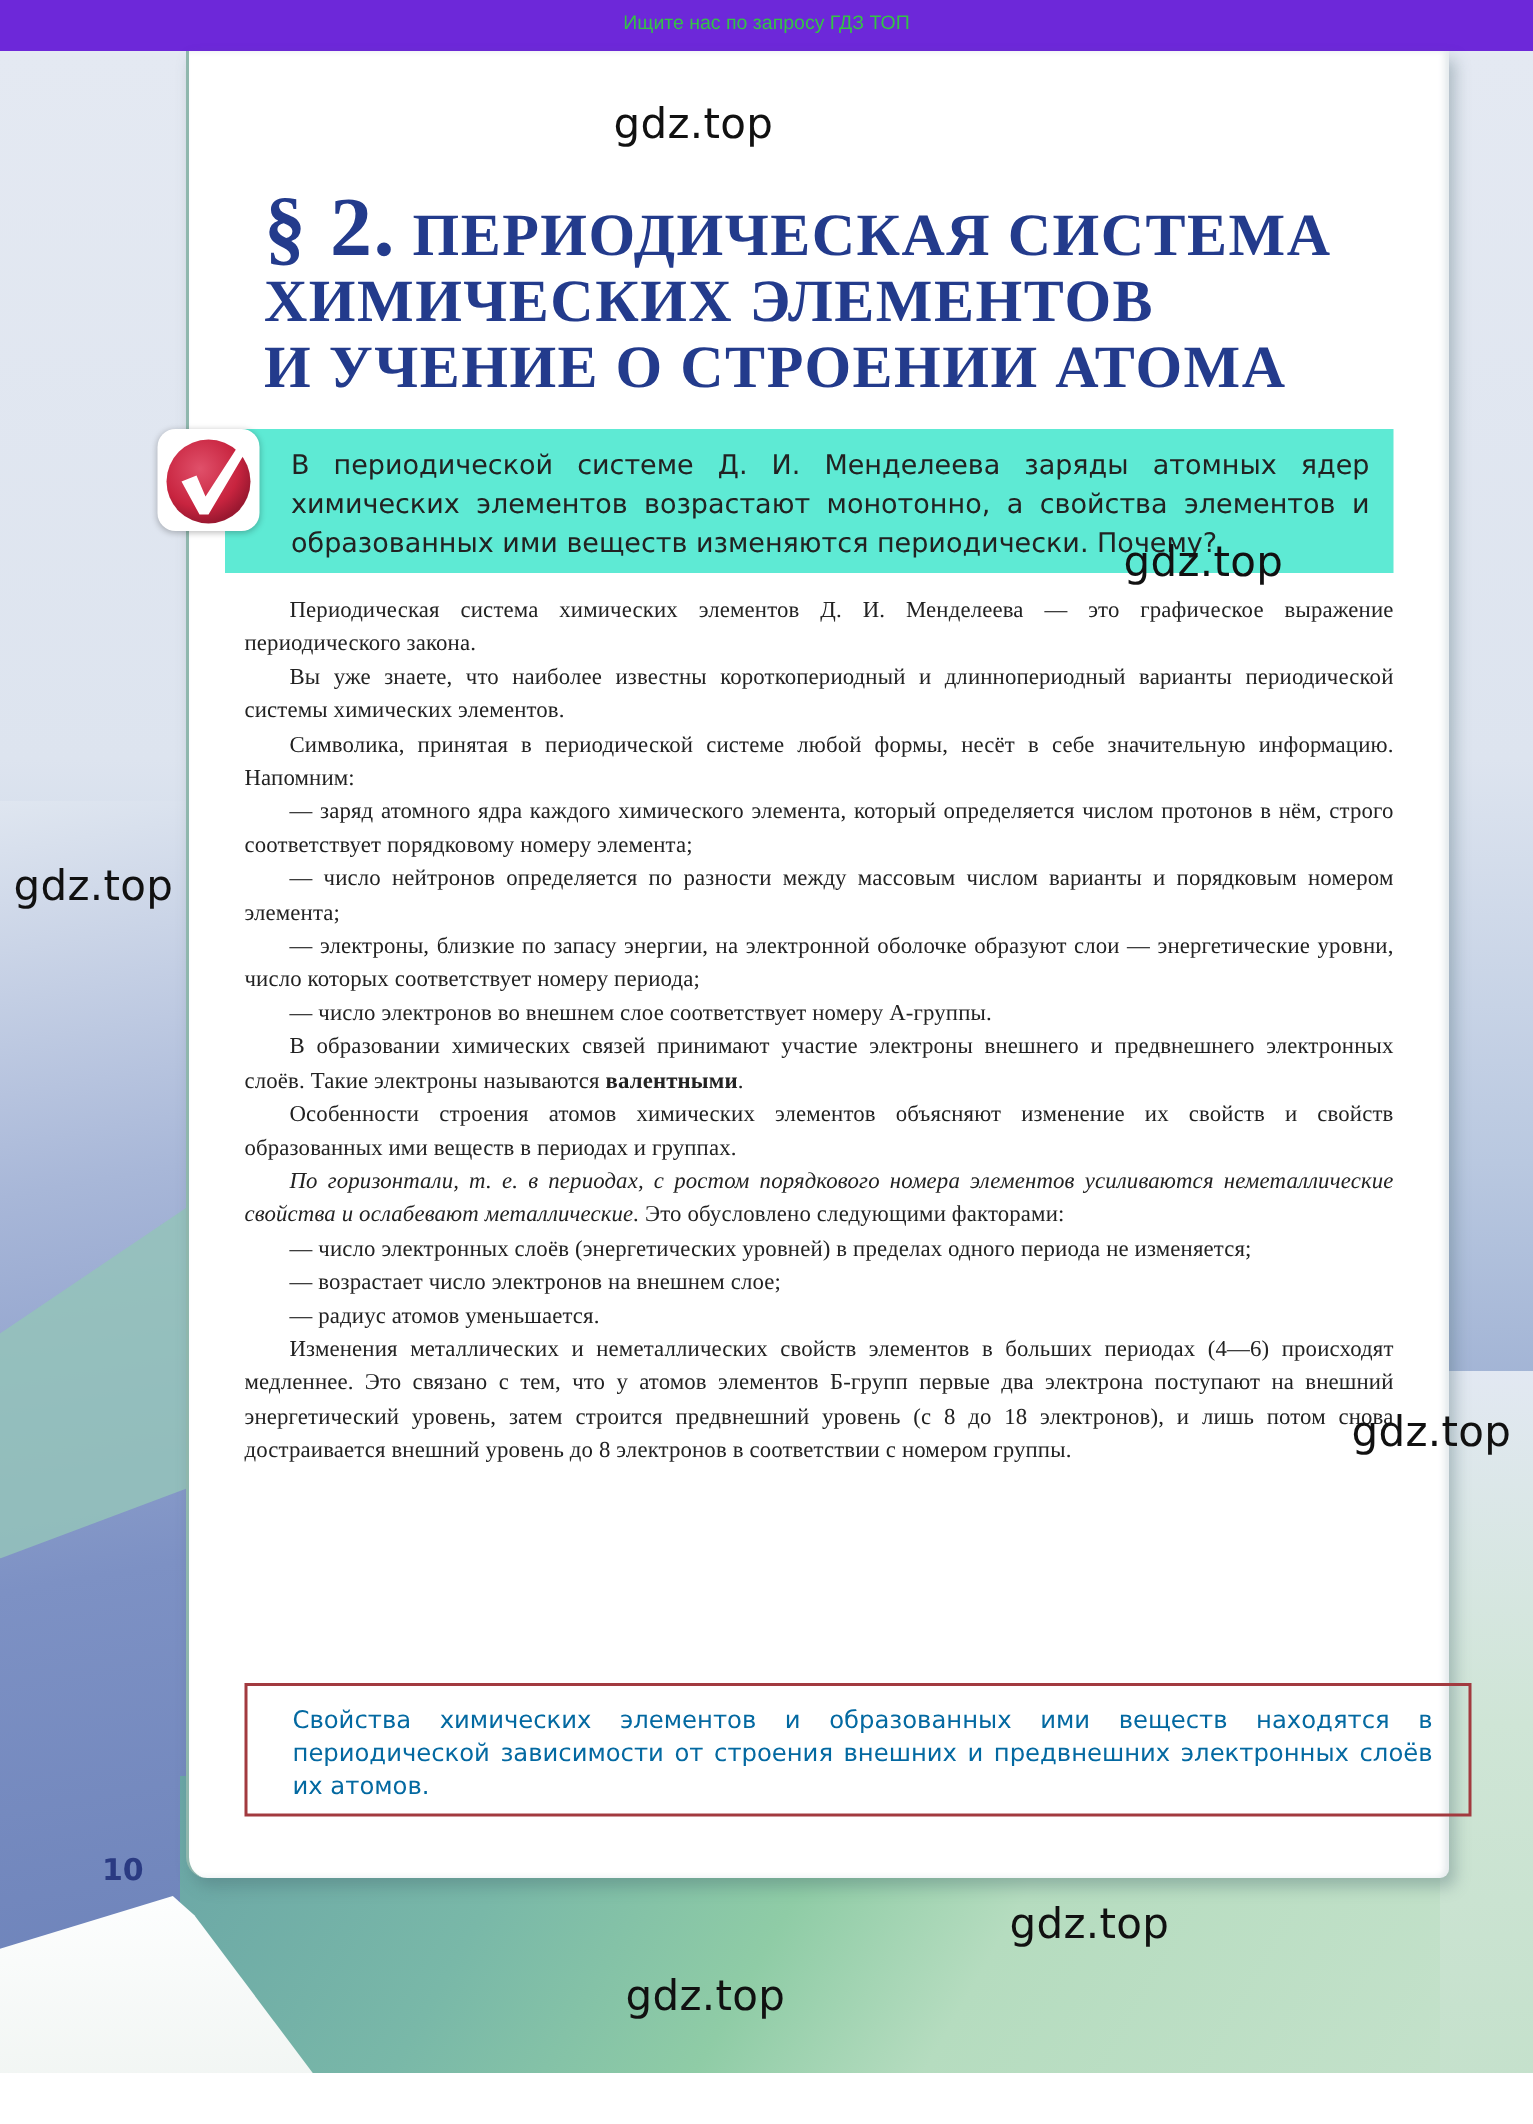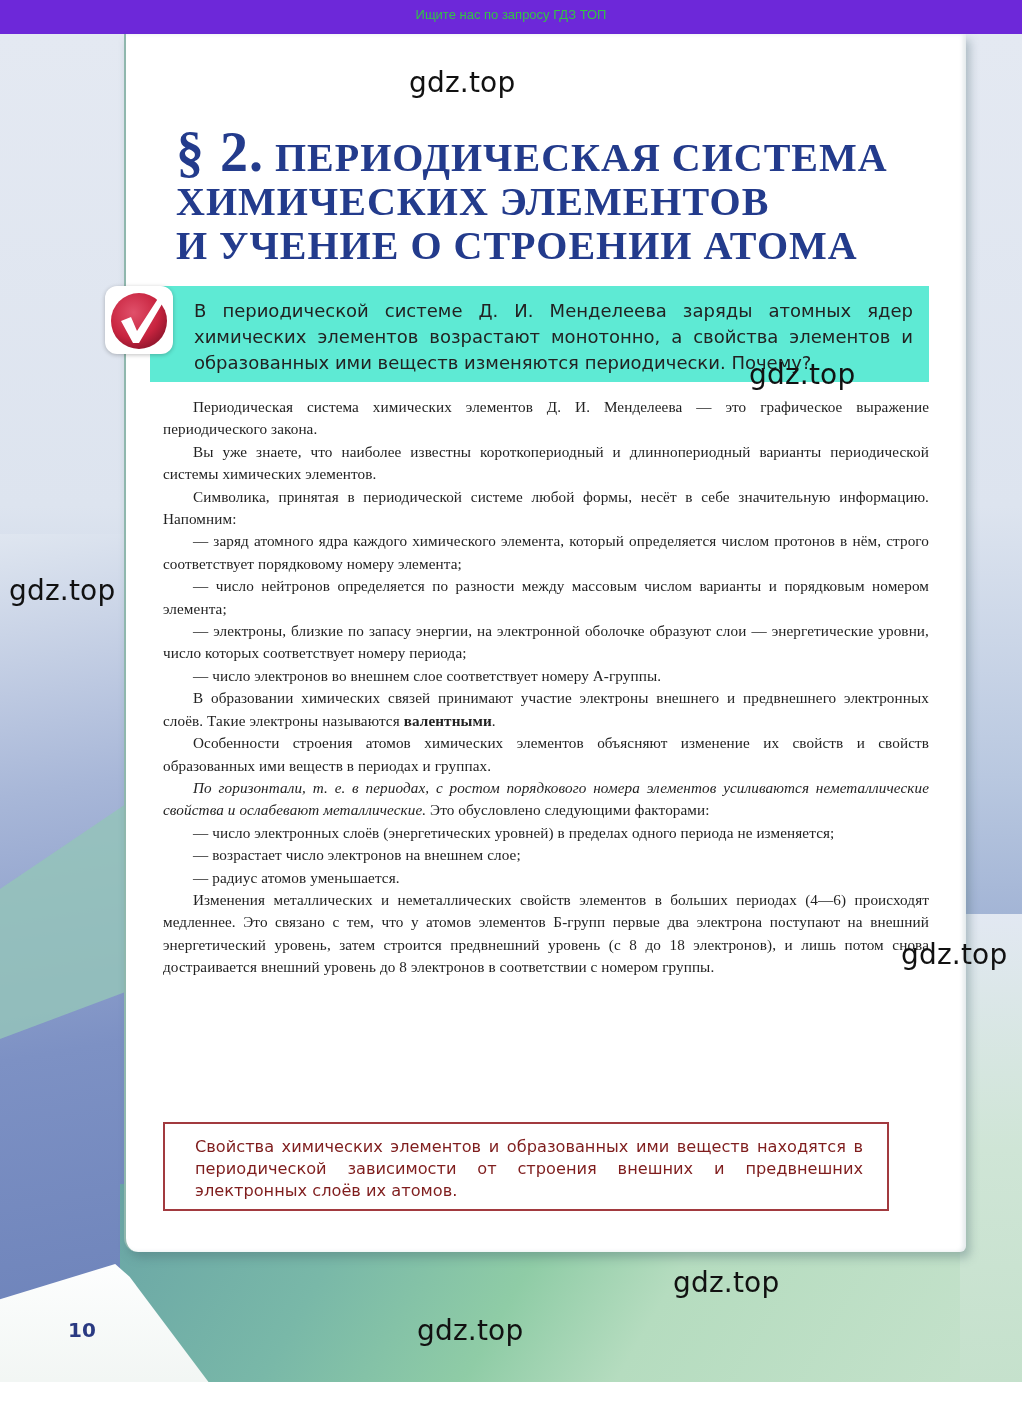--- a/index.html
+++ b/index.html
@@ -78,29 +78,29 @@
     position: absolute; left: 163px; top: 396px; width: 766px;
     font-family: Liberation Serif, serif; font-size: 15.2px; line-height: 22.4px;
     color: #222; text-align: justify; letter-spacing: 0.1px;
   }
   .body-text p { text-indent: 30px; }
   .body-text p.dash { text-indent: 30px; }
   .body-text b { font-weight: bold; }
   .body-text i { font-style: italic; }
 
   .conclusion {
-    position: absolute; left: 163px; top: 1122px; width: 726px; height: 89px;
+    position: absolute; left: 163px; top: 1122px; width: 818px; height: 89px;
     border: 2px solid #a23a3f;
     padding: 12px 24px 0 30px;
     font-family: "DejaVu Sans", sans-serif; font-size: 16.2px; line-height: 22px;
-    color: #7f1d1d; text-align: justify;
+    color: #0369a1; text-align: justify;
   }
 
   .page-number {
-    position: absolute; left: 68px; top: 1318px;
+    position: absolute; left: 68px; top: 1234px;
     font-family: "DejaVu Sans", sans-serif; font-weight: bold; font-size: 20px; color: #2a3a82;
   }
 
   .footer {
     position: absolute; left: 0; top: 1382px; width: 1022px; height: 34px;
     background: #ffffff; text-align: center;
     font-family: "Liberation Sans", sans-serif; font-size: 13px; color: #5a2a8a;
     line-height: 32px;
     margin-top: 28px;
   }

